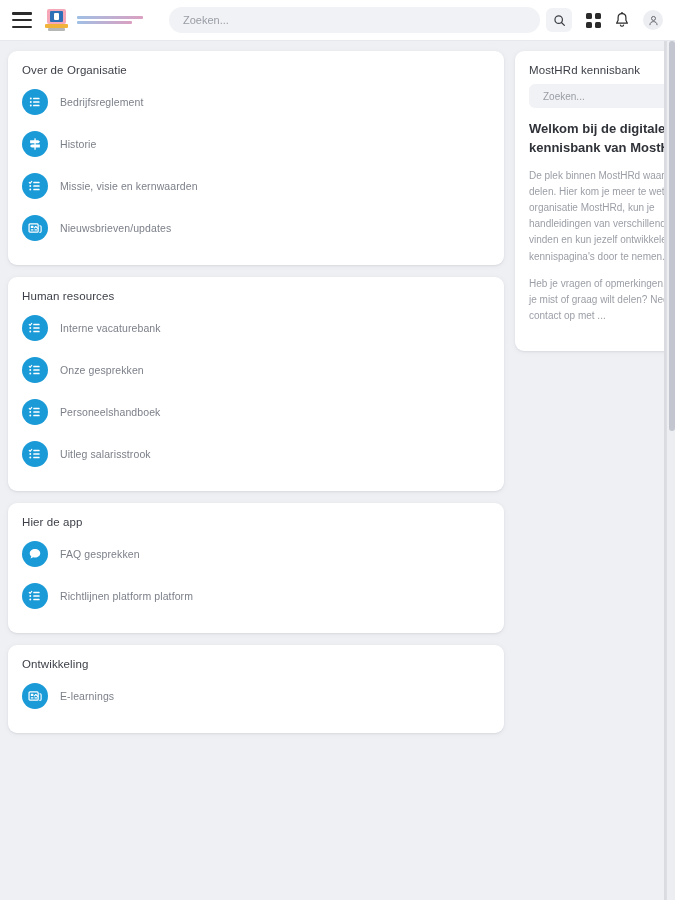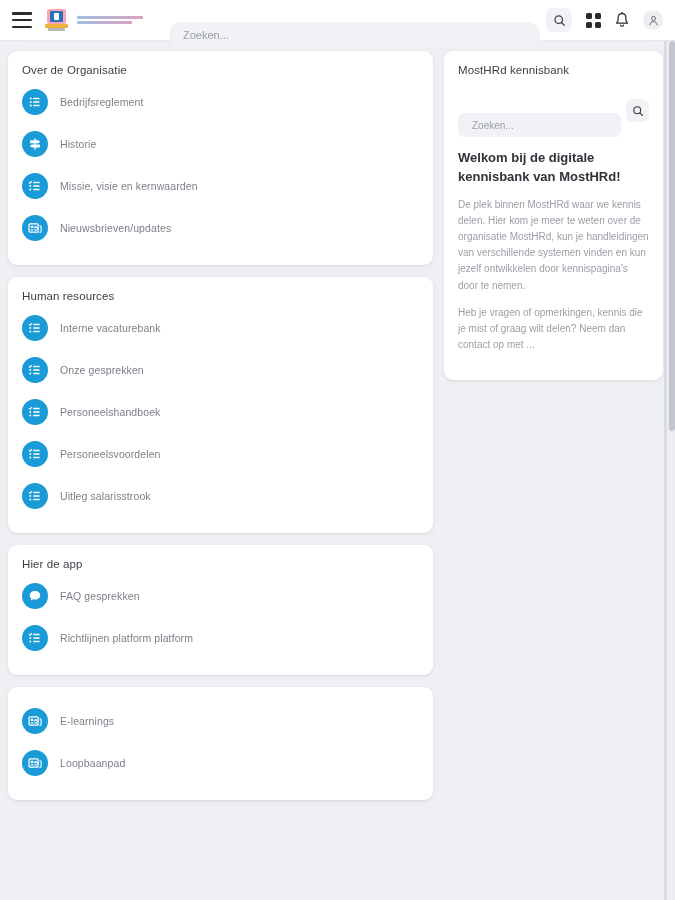--- a/index.html
+++ b/index.html
@@ -37,38 +37,38 @@
      background: #7a7a7a; border-radius: 1px; opacity: .55; }
   .brand-text { display: flex; flex-direction: column; gap: 2px; width: 66px; }
   .brand-text i { display: block; height: 3px; background: linear-gradient(90deg,#8fb4e0,#d58fb6); border-radius: 1px; opacity: .85; }
   .brand-text i:nth-child(2){ width: 84%; }
 
   .search-wrap { flex: 1 1 auto; display: flex; align-items: center; gap: 6px;
      margin: 0 14px 0 26px; max-width: 420px; }
   .search-input {
     flex: 1 1 auto; height: 26px; border: none; outline: none;
     background: #f1f2f5; border-radius: 13px; padding: 0 14px;
-    font-size: 11px; color: #6c6f78; font-family: "Liberation Sans", sans-serif; margin-top: 29px;
+    font-size: 11px; color: #6c6f78; font-family: "Liberation Sans", sans-serif;
   }
   .search-input::placeholder { color: #9a9da6; }
   .icon-btn {
     width: 26px; height: 24px; border-radius: 6px; background: #f1f2f5;
     display: flex; align-items: center; justify-content: center; cursor: pointer;
     flex: 0 0 auto; border: none;
   }
   .topbar-right { display: flex; align-items: center; gap: 13px; margin-left: auto; flex: 0 0 auto; }
   .grid-icon { display: grid; grid-template-columns: 6px 6px; grid-template-rows: 6px 6px;
      gap: 3px; cursor: pointer; }
   .grid-icon i { display: block; background: #2b2b2b; border-radius: 1.5px; }
   .avatar { width: 20px; height: 20px; border-radius: 50%; background: #edeef2;
      display: flex; align-items: center; justify-content: center; cursor: pointer; }
 
   
   .content { display: flex; gap: 11px; padding: 10px 12px 0 8px; height: 859px; }
-  .col-main { width: 425px; flex: 0 0 auto; display: flex; flex-direction: column; gap: 12px; }
+  .col-main { width: 496px; flex: 0 0 auto; display: flex; flex-direction: column; gap: 12px; }
   .col-side { flex: 1 1 auto; }
 
   .card {
     background: #ffffff; border-radius: 9px;
     box-shadow: 0 1px 2px rgba(30,35,60,.07), 0 1px 6px rgba(30,35,60,.05);
     padding: 13px 14px 16px 14px;
   }
   .card-title { font-size: 11.5px; color: #3c3f47; font-weight: 400; letter-spacing: .1px; margin-bottom: 5px; }
 
   .link-row { display: flex; align-items: center; gap: 12px; height: 42px; cursor: pointer; }
@@ -248,33 +248,20 @@
               <rect x="6" y="3.1" width="7.3" height="1.7" rx=".6" fill="#fff"></rect>
               <circle cx="2.6" cy="8" r="1.1" fill="#fff"></circle>
                 <rect x="6" y="7.2" width="7.3" height="1.7" rx=".6" fill="#fff"></rect>
               <circle cx="2.6" cy="12" r="1.1" fill="#fff"></circle>
                 <rect x="6" y="11.2" width="7.3" height="1.7" rx=".6" fill="#fff"></rect>
             </svg>
           </div>
           <div class="link-label">Personeelshandboek</div>
         </div>
 
-        <div class="link-row">
-          <div class="link-icon">
-            <svg width="14" height="14" viewBox="0 0 16 16">
-              <path d="M1.4 3.9l1 1 1.9-2.1" fill="none" stroke="#fff" stroke-width="1.3" stroke-linecap="round" stroke-linejoin="round"></path>
-              <rect x="6" y="3.1" width="7.3" height="1.7" rx=".6" fill="#fff"></rect>
-              <circle cx="2.6" cy="8" r="1.1" fill="#fff"></circle>
-                <rect x="6" y="7.2" width="7.3" height="1.7" rx=".6" fill="#fff"></rect>
-              <circle cx="2.6" cy="12" r="1.1" fill="#fff"></circle>
-                <rect x="6" y="11.2" width="7.3" height="1.7" rx=".6" fill="#fff"></rect>
-            </svg>
-          </div>
-          <div class="link-label">Personeelsvoordelen</div>
-        </div>
 
         <div class="link-row">
           <div class="link-icon">
             <svg width="14" height="14" viewBox="0 0 16 16">
               <path d="M1.4 3.9l1 1 1.9-2.1" fill="none" stroke="#fff" stroke-width="1.3" stroke-linecap="round" stroke-linejoin="round"></path>
               <rect x="6" y="3.1" width="7.3" height="1.7" rx=".6" fill="#fff"></rect>
               <circle cx="2.6" cy="8" r="1.1" fill="#fff"></circle>
                 <rect x="6" y="7.2" width="7.3" height="1.7" rx=".6" fill="#fff"></rect>
               <circle cx="2.6" cy="12" r="1.1" fill="#fff"></circle>
                 <rect x="6" y="11.2" width="7.3" height="1.7" rx=".6" fill="#fff"></rect>
@@ -305,48 +292,36 @@
                 <rect x="6" y="7.2" width="7.3" height="1.7" rx=".6" fill="#fff"></rect>
               <circle cx="2.6" cy="12" r="1.1" fill="#fff"></circle>
                 <rect x="6" y="11.2" width="7.3" height="1.7" rx=".6" fill="#fff"></rect>
             </svg>
           </div>
           <div class="link-label">Richtlijnen platform platform</div>
         </div>
       </div>
 
       <div class="card">
+        <div class="card-title">Ontwikkeling</div>
 
         <div class="link-row">
           <div class="link-icon">
             <svg width="14" height="14" viewBox="0 0 16 16">
               <rect x="1.2" y="3.4" width="10.4" height="9.4" rx="1.1" fill="none" stroke="#fff" stroke-width="1.4"></rect>
               <rect x="3.2" y="5.4" width="3" height="2.7" rx=".4" fill="#fff"></rect>
               <rect x="3.2" y="9.4" width="3" height="1.5" rx=".4" fill="#fff"></rect>
               <rect x="7.4" y="9.4" width="3" height="1.5" rx=".4" fill="#fff"></rect>
               <path d="M13.6 5.4h.3c.6 0 1.1.5 1.1 1.1v5.1c0 .8-.6 1.4-1.4 1.4" fill="none" stroke="#fff" stroke-width="1.3" stroke-linecap="round"></path>
               <path d="M7.4 7.9l1.5-1.6 2.6 2.4" fill="none" stroke="#fff" stroke-width="1.3" stroke-linecap="round" stroke-linejoin="round"></path>
             </svg>
           </div>
           <div class="link-label">E-learnings</div>
         </div>
 
-        <div class="link-row">
-          <div class="link-icon">
-            <svg width="14" height="14" viewBox="0 0 16 16">
-              <rect x="1.2" y="3.4" width="10.4" height="9.4" rx="1.1" fill="none" stroke="#fff" stroke-width="1.4"></rect>
-              <rect x="3.2" y="5.4" width="3" height="2.7" rx=".4" fill="#fff"></rect>
-              <rect x="3.2" y="9.4" width="3" height="1.5" rx=".4" fill="#fff"></rect>
-              <rect x="7.4" y="9.4" width="3" height="1.5" rx=".4" fill="#fff"></rect>
-              <path d="M13.6 5.4h.3c.6 0 1.1.5 1.1 1.1v5.1c0 .8-.6 1.4-1.4 1.4" fill="none" stroke="#fff" stroke-width="1.3" stroke-linecap="round"></path>
-              <path d="M7.4 7.9l1.5-1.6 2.6 2.4" fill="none" stroke="#fff" stroke-width="1.3" stroke-linecap="round" stroke-linejoin="round"></path>
-            </svg>
-          </div>
-          <div class="link-label">Loopbaanpad</div>
-        </div>
       </div>
 
     </div>
 
     <div class="col-side">
       <div class="card">
         <div class="card-title">MostHRd kennisbank</div>
 
         <div class="side-search">
           <input class="search-input" type="text" placeholder="Zoeken..." style="">

